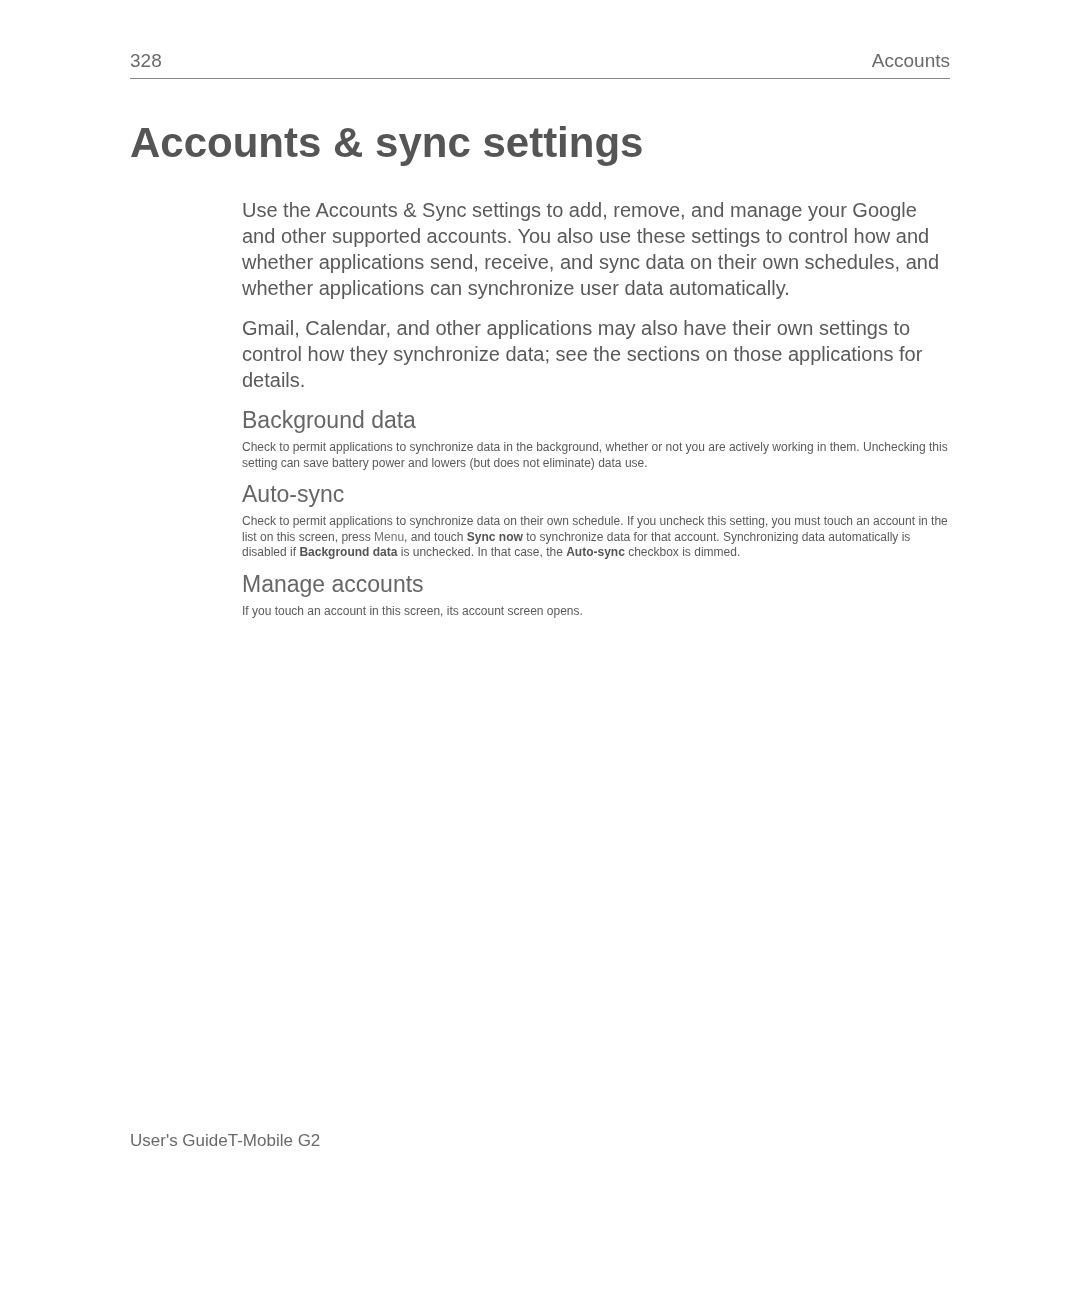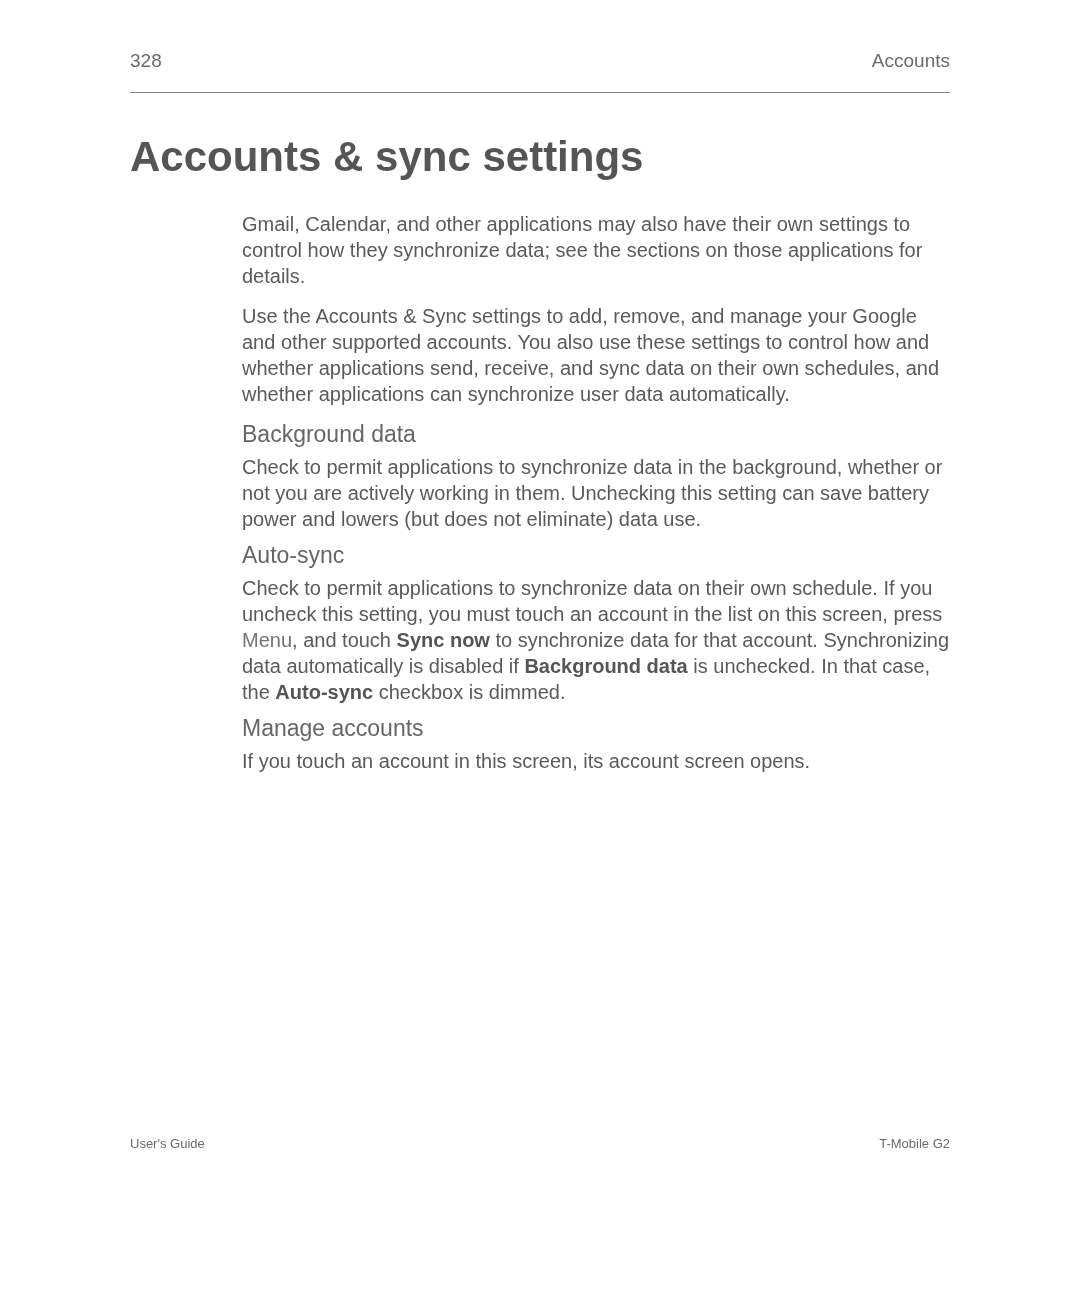--- a/index.html
+++ b/index.html
@@ -17,21 +17,21 @@
     }
     .page {
       padding: 50px 130px 0 130px;
     }
     .header {
       display: flex;
       justify-content: space-between;
       font-size: 19px;
       color: #6a6a6a;
       border-bottom: 1px solid #888;
-      padding-bottom: 20px;
+      padding-bottom: 6px;
       margin-bottom: 40px;
     }
     .main-title {
       font-size: 42px;
       font-weight: 700;
       color: #555;
       margin-bottom: 30px;
     }
     .content {
       margin-left: 112px;
@@ -50,58 +50,58 @@
       margin-bottom: 10px;
     }
     .sub-title {
       font-size: 23px;
       font-weight: 300;
       color: #666;
       margin-top: 8px;
       margin-bottom: 6px;
     }
     .body-text {
-      font-size: 20px;
+      font-size: 12px;
       line-height: 1.3;
       color: #5a5a5a;
       margin-bottom: 10px;
     }
     .inline-semi {
       font-weight: 500;
       color: #737373;
     }
     .inline-bold {
       font-weight: 700;
       color: #555;
     }
     .footer {
       position: absolute;
       bottom: 145px;
       left: 130px;
       right: 130px;
       display: flex;
-      justify-content: space-between;
-      font-size: 13px;
+      justify-content: flex-start;
+      font-size: 17px;
       color: #6a6a6a;
     }
   </style>
 </head>
 <body>
 
 <div class="page">
   <div class="header">
     <span>328</span>
     <span>Accounts</span>
   </div>
 
   <h1 class="main-title">Accounts &amp; sync settings</h1>
 
   <div class="content">
+    <p class="intro-para">Use the Accounts &amp; Sync settings to add, remove, and manage your Google and other supported accounts. You also use these settings to control how and whether applications send, receive, and sync data on their own schedules, and whether applications can synchronize user data automatically.</p>
     <p class="intro-para">Gmail, Calendar, and other applications may also have their own settings to control how they synchronize data; see the sections on those applications for details.</p>
-    <p class="intro-para">Use the Accounts &amp; Sync settings to add, remove, and manage your Google and other supported accounts. You also use these settings to control how and whether applications send, receive, and sync data on their own schedules, and whether applications can synchronize user data automatically.</p>
 
 
     <h3 class="sub-title">Background data</h3>
     <p class="body-text">Check to permit applications to synchronize data in the background, whether or not you are actively working in them. Unchecking this setting can save battery power and lowers (but does not eliminate) data use.</p>
 
     <h3 class="sub-title">Auto-sync</h3>
     <p class="body-text">
       <span>Check to permit applications to synchronize data on their own schedule. If you uncheck this setting, you must touch an account in the list on this screen, press </span><span class="inline-semi">Menu</span><span>, and touch </span><span class="inline-bold">Sync now</span><span> to synchronize data for that account. Synchronizing data automatically is disabled if </span><span class="inline-bold">Background data</span><span> is unchecked. In that case, the </span><span class="inline-bold">Auto-sync</span><span> checkbox is dimmed.</span>
     </p>
 

